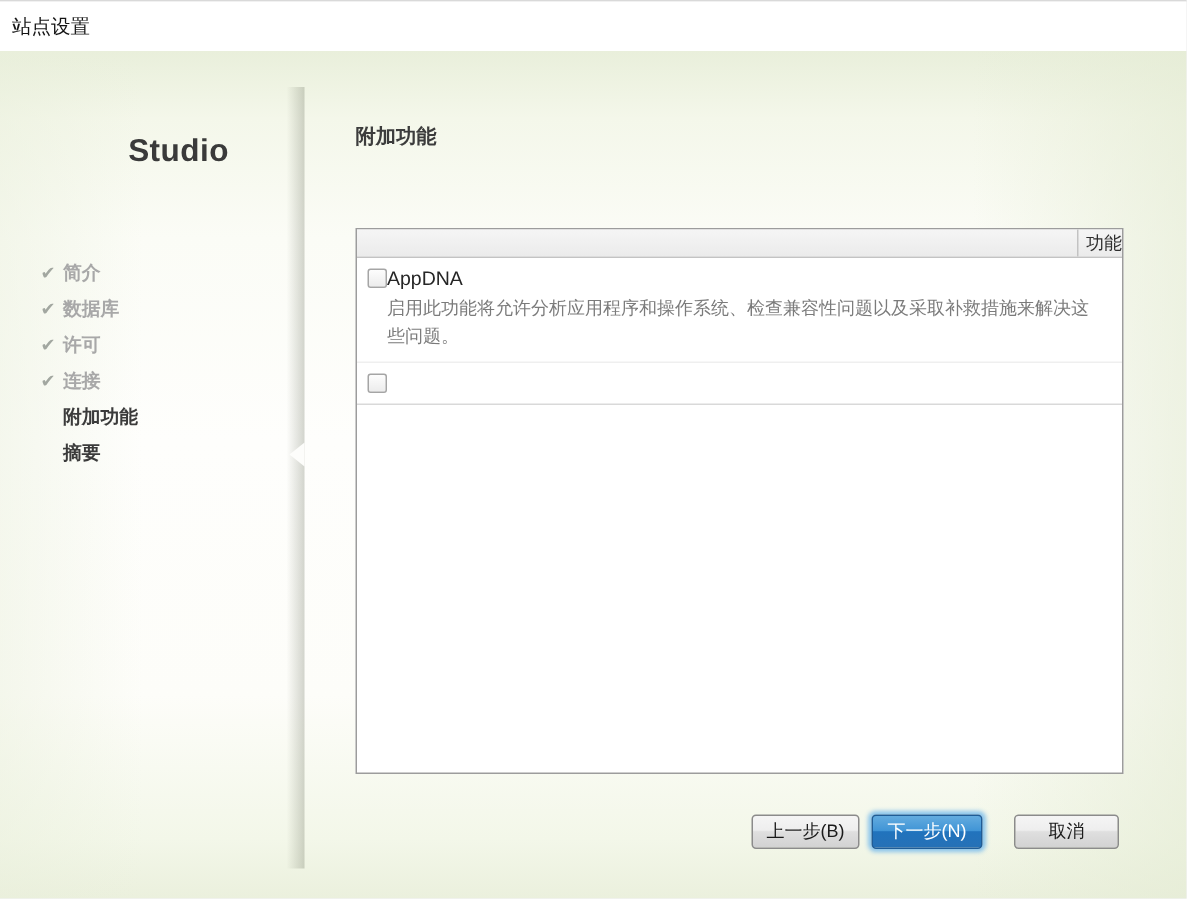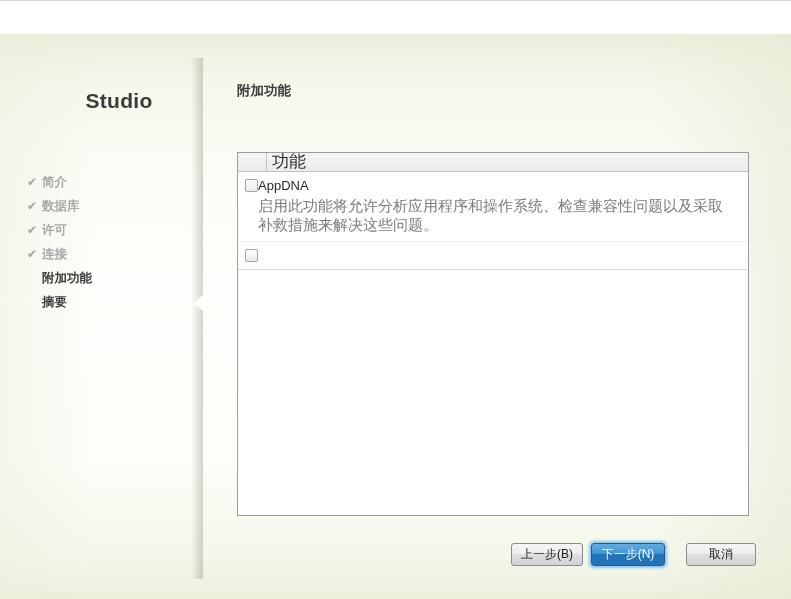--- a/index.html
+++ b/index.html
@@ -42,55 +42,58 @@
   
   .content{ position:absolute; left:203px; top:0; right:0; bottom:0; }
   .page-title{ margin:48px 0 0 34px; font-size:13.5px; font-weight:bold; color:#3c3c3c; }
   .page-desc{ margin:27px 0 0 34px; font-size:12.5px; color:#333; }
   .features-table{
     position:absolute; left:34px; top:118px; width:512px; height:364px;
     background:#fff; border:1px solid #9c9c9c;
   }
   .thead{
     height:19px; display:flex; background:linear-gradient(#f5f5f5,#ebebeb);
-    border-bottom:1px solid #c3c3c3; font-size:17px; color:#2e2e2e;
+    border-bottom:1px solid #c3c3c3; font-size:12px; color:#2e2e2e;justify-content:flex-end;
   }
   .thead .col-check{ width:29px; border-right:1px solid #c3c3c3; }
   .thead .col-name{ padding-left:5px; line-height:18px; }
   .frow{ display:flex; padding:5px 12px 7px 7px; }
   .frow.second{ border-top:1px solid #efefef; }
   .checkbox{
     flex:none; width:13px; height:13px; margin-top:2px;
     border:1px solid #a5a5a5; border-radius:2px;
     background:linear-gradient(#fdfdfd,#ececec);
   }
   .frow-text{ }
   .frow-title{ font-size:13px; color:#262626; line-height:17px; }
-  .frow-desc{ font-size:15px; color:#7b7b7b; line-height:19px; margin-top:2px; }
+  .frow-desc{ font-size:12px; color:#7b7b7b; line-height:19px; margin-top:2px; }
   .row-divider{ border-top:1px solid #d9d9d9; }
   
-  .footer{ position:absolute; top:509px; right:35px; display:flex; align-items:flex-end; }
+  .footer{ position:absolute; top:509px; right:45px; display:flex; align-items:flex-end; }
   .btn{
     height:23px; font-size:12px; font-family:inherit; color:#1a1a1a; cursor:default;
     border:1px solid #8b8b8b; border-radius:3px;
     background:linear-gradient(#f5f5f5 0%, #eeeeee 45%, #dfdfdf 50%, #d2d2d2 100%);
   }
   .btn-back{ width:72px; }
   .btn-next{
     width:74px; margin-left:8px; color:#fff;
     border:1px solid #1f5c96;
     background:linear-gradient(#63abdf 0%, #4195d6 46%, #2173bd 50%, #2671b6 100%);
     box-shadow:0 0 3px 2px rgba(125,190,235,0.9);
   }
   .btn-cancel{ width:70px; margin-left:21px; }
 </style>
 </head>
 <body>
 
 <div class="window">
+  <div class="titlebar">
+    <span>站点设置</span>
+  </div>
 
   <div class="body">
 
     <div class="sidebar">
       <div class="logo">Studio</div>
       <ul class="steps">
         <li class="step done">
           <span class="check">✔</span>
           <span class="step-label">简介</span>
         </li>

